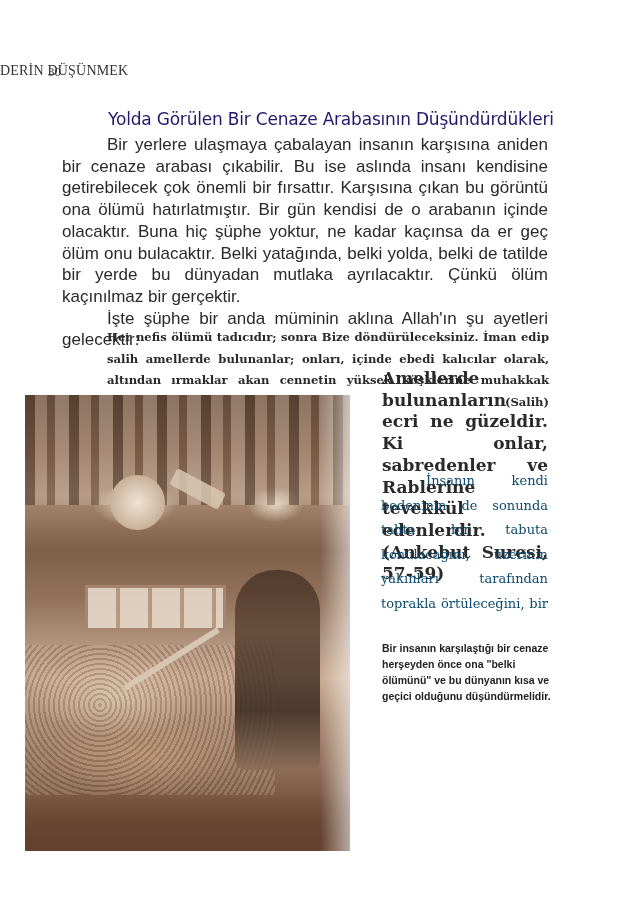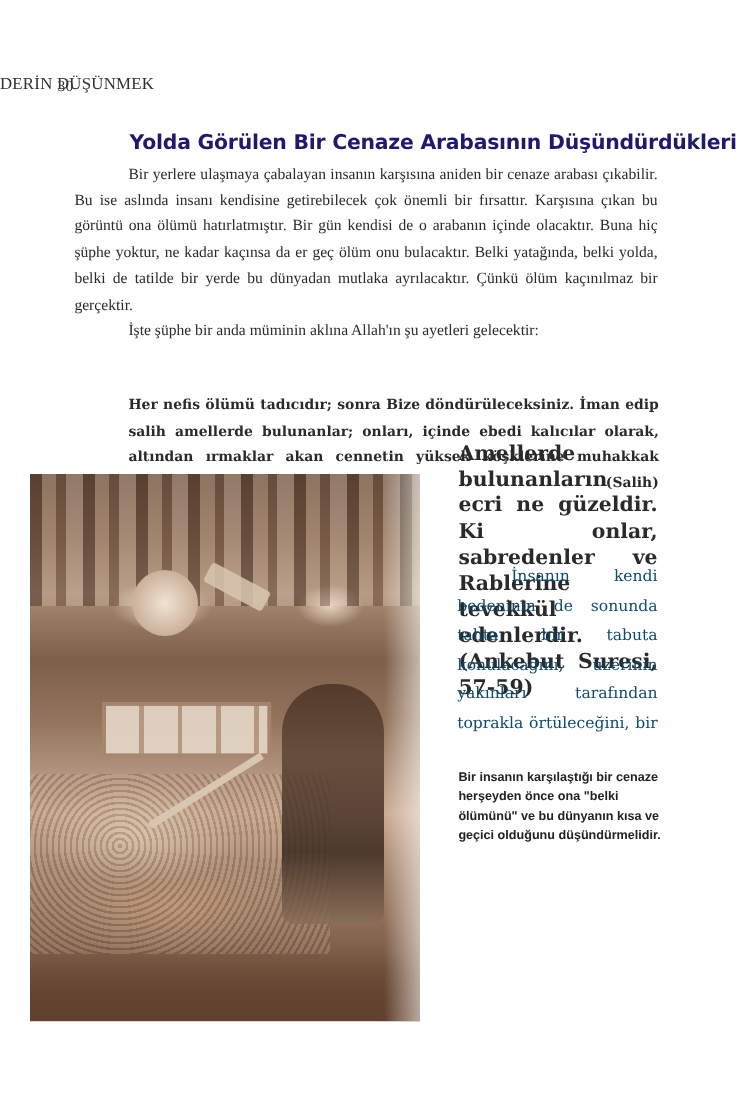--- a/index.html
+++ b/index.html
@@ -10,26 +10,26 @@
       position: absolute; left: 48px; top: 64px;
       font-family: "Liberation Serif", serif; font-size: 13px; color: #333;
     }
     .running-head {
       position: absolute; left: 0; width: 624px; top: 63px; text-align: left;
       font-family: "Liberation Serif", serif; font-size: 14px; color: #333;
       letter-spacing: 0.2px;
     }
     .section-title {
       position: absolute; left: 108px; top: 109px; width: 450px;
-      font-family: "DejaVu Sans", sans-serif; font-weight: bold;
-      font-size: 17px; color: #1f1a6b; letter-spacing: -0.2px; white-space: nowrap; text-align: center;
+      font-family: "DejaVu Sans", sans-serif; font-weight: normal;
+      font-size: 17px; color: #1f1a6b; letter-spacing: -0.2px; white-space: nowrap;
     }
     .body-text {
       position: absolute; left: 62px; top: 134px; width: 486px;
-      font-family: Liberation Serif, serif; font-size: 13px; line-height: 21.7px;
+      font-family: Liberation Sans, sans-serif; font-size: 17px; line-height: 21.7px;
       color: #2a2a2a; text-align: justify;
     }
     .body-text p { margin: 0; text-indent: 45px; }
     .verse {
       position: absolute; left: 107px; top: 307px; width: 442px;
       font-family: "DejaVu Serif", serif; font-weight: bold; font-size: 11.6px;
       line-height: 21.7px; color: #2a2a2a; text-align: justify; text-align-last: justify; margin-top: 20px;
     }
     .verse-cont {
       position: absolute; left: 382px; top: 368px; width: 166px;

